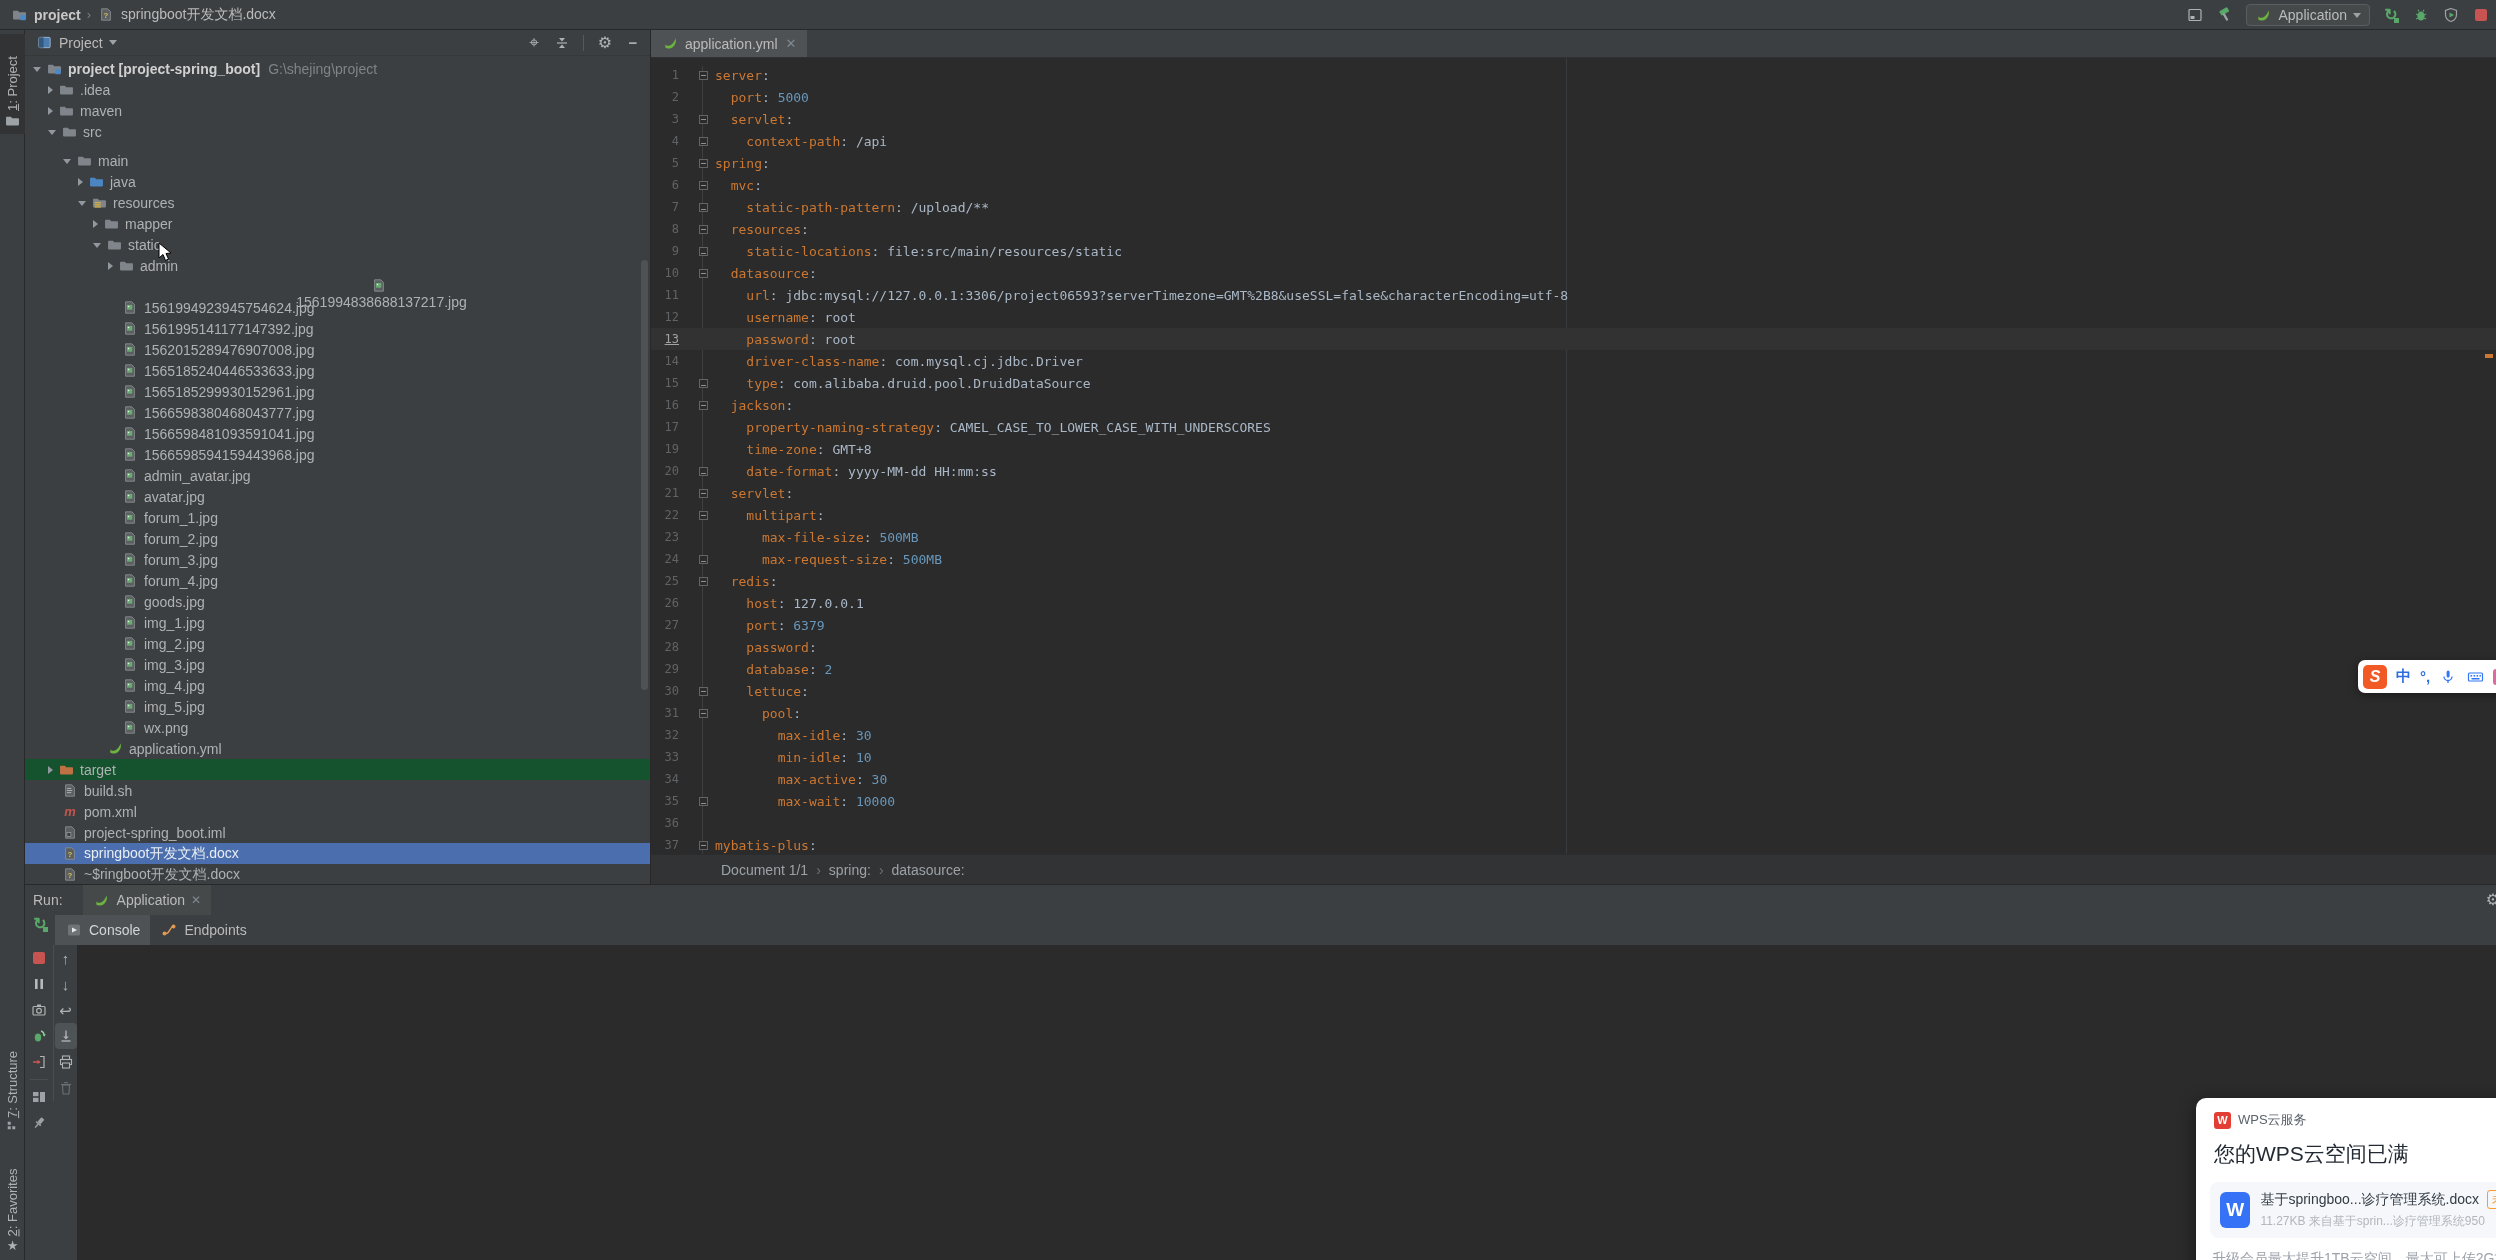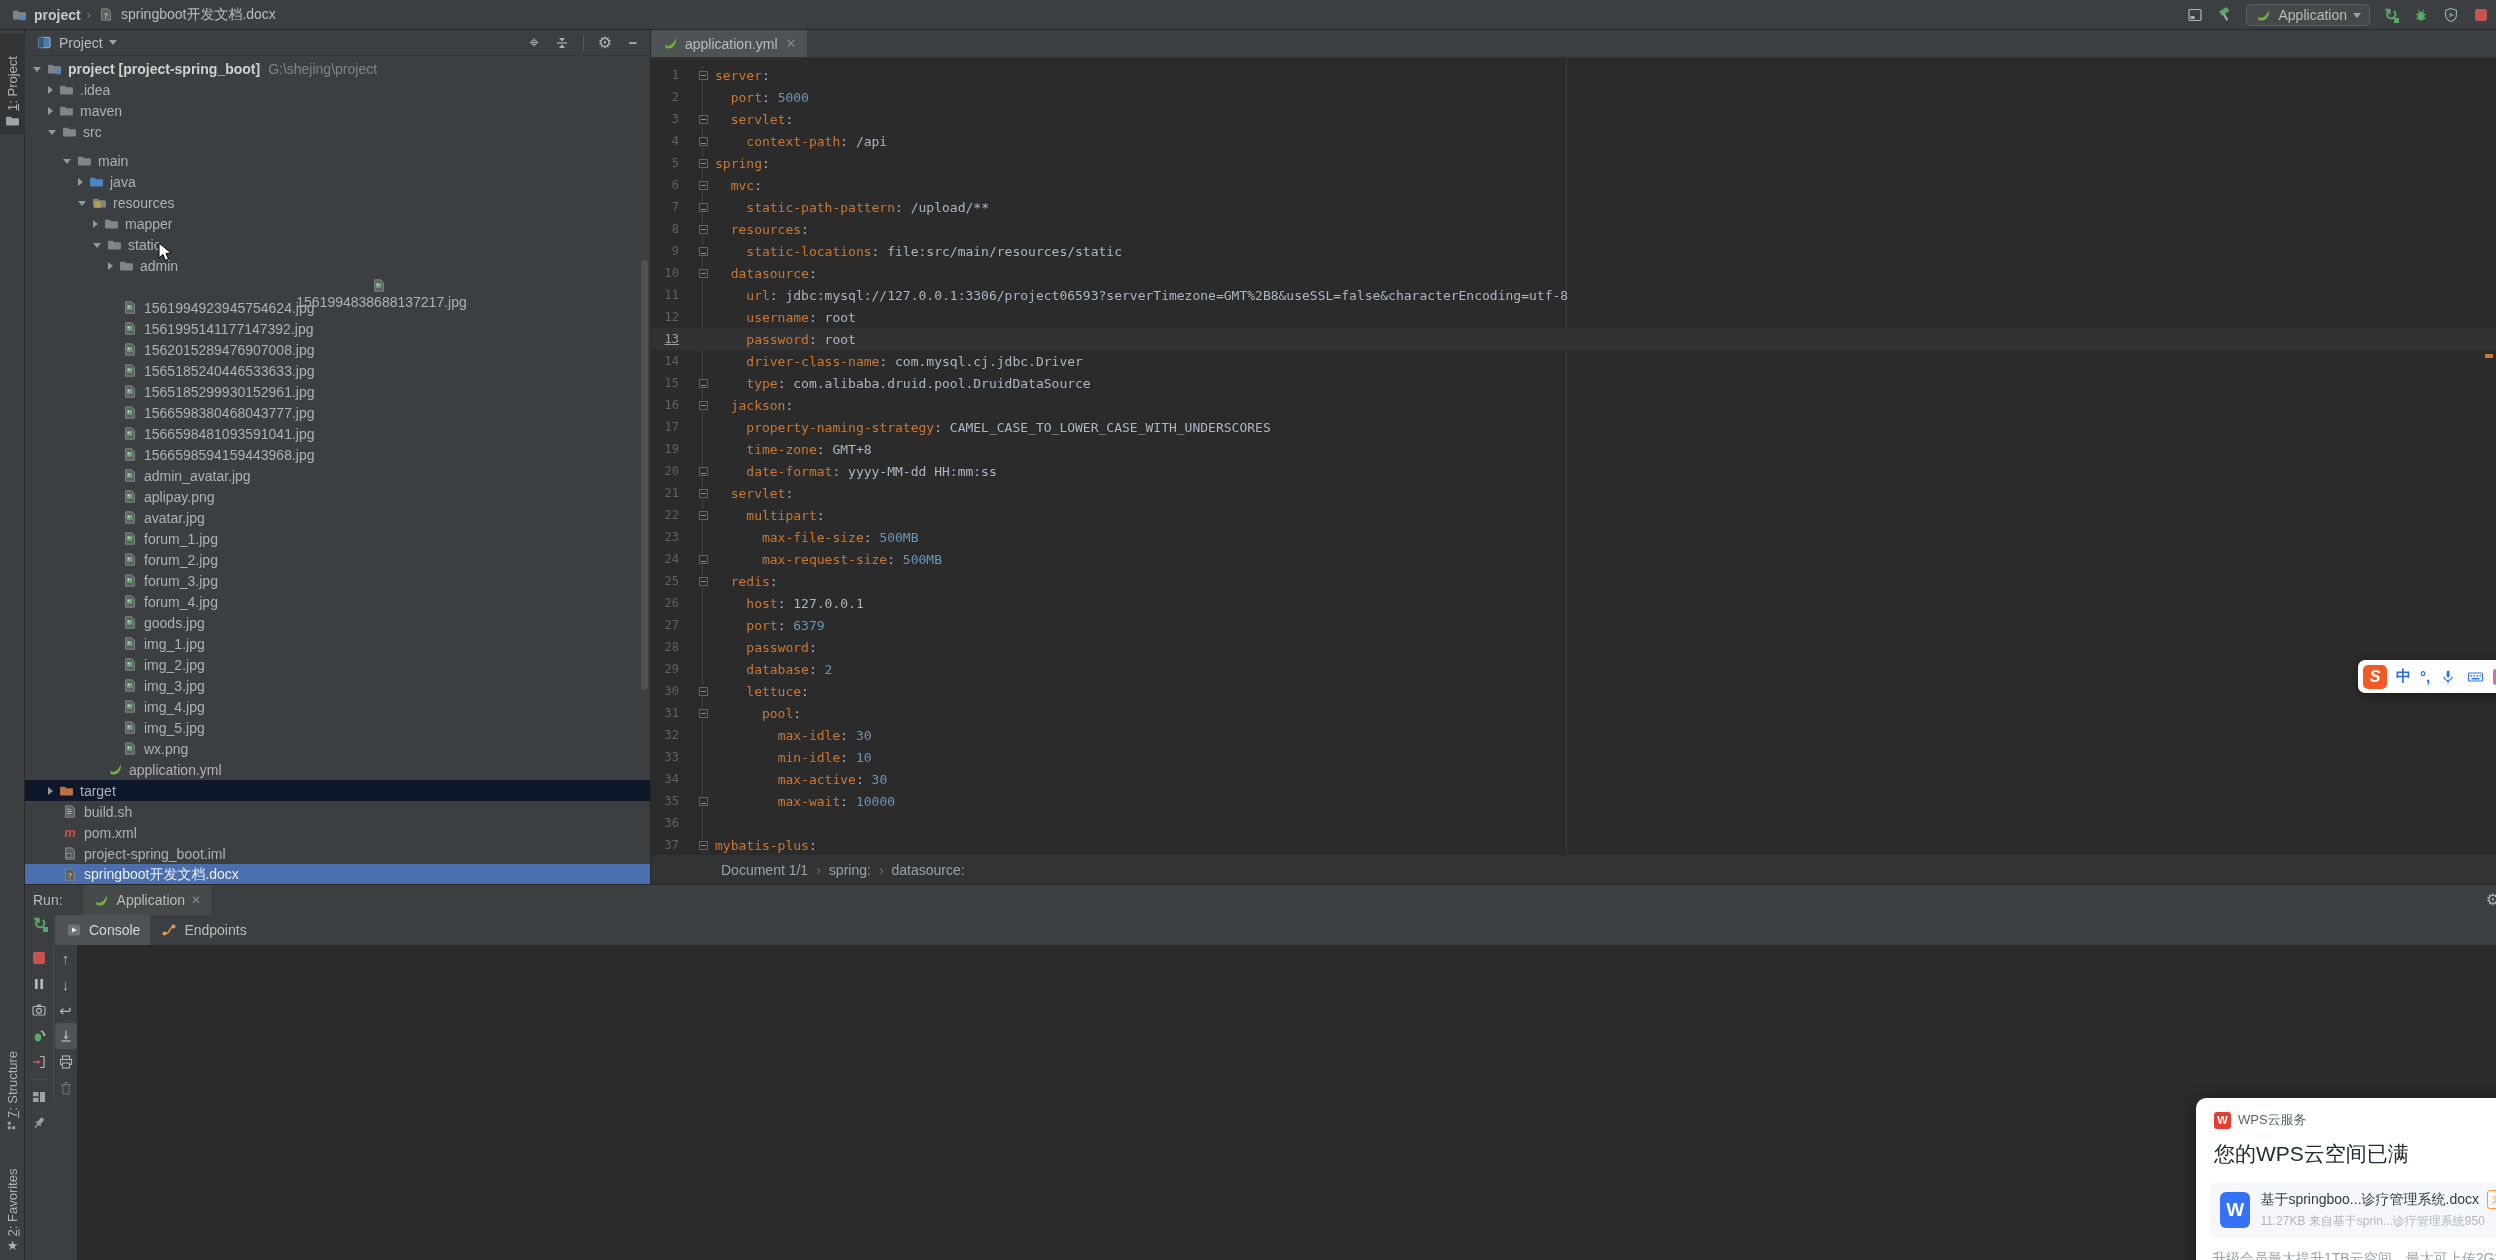--- a/index.html
+++ b/index.html
@@ -40,21 +40,21 @@
   .tree { position:absolute; left:0; top:28px; width:625px; height:826px; overflow:hidden; }
   .trow { position:relative; height:21px; display:flex; align-items:center; white-space:nowrap; }
   .trow .arrow-r { width:0; height:0; border-top:4px solid transparent; border-bottom:4px solid transparent;
     border-left:5px solid #91989e; margin-right:4px; }
   .trow .arrow-d { width:0; height:0; border-left:4px solid transparent; border-right:4px solid transparent;
     border-top:5px solid #91989e; margin-right:4px; margin-top:2px; }
   .trow .arrow-none { width:9px; margin-right:4px; }
   .trow .tlabel { margin-left:5px; color:#afb1b3; }
   .trow.sel { background:#4b6eaf; }
   .trow.sel .tlabel, .trow.sel .tpath { color:#e9eef3; }
-  .trow.hl { background:#0f172a; }
+  .trow.hl { background:#14532d; }
   .tpath { color:#7e8487; margin-left:8px; }
   .tree-scroll { position:absolute; right:2px; top:230px; width:7px; height:430px;
     background:rgba(255,255,255,0.10); border-radius:4px; }
 
   
   .editor { position:absolute; left:650px; top:30px; width:1846px; height:854px; background:#2b2b2b;
     border-left:1px solid #282828; overflow:hidden; }
   .tabbar { position:absolute; left:0; top:0; width:1846px; height:28px; background:#3c3f41;
     border-bottom:1px solid #2f3132; display:flex; align-items:stretch; }
   .etab { display:flex; align-items:center; gap:6px; padding:0 10px; background:#4e5254; color:#bbbbbb; }
@@ -466,31 +466,20 @@
         </div>
         <div class="trow" style="padding-left: 83px;">
           <span class="arrow-none"></span>
           <span class="icon">
             <svg width="14" height="15" viewBox="0 0 16 16">
               <path d="M3 1.5h7l3 3v10H3z" fill="#5b5f61" stroke="#8b9093" stroke-width="1"></path>
               <rect x="4.6" y="5" width="6" height="5.5" fill="#6aab73"></rect>
               <circle cx="6.3" cy="6.8" r="0.9" fill="#e7f0e7"></circle>
             </svg>
           </span>
-          <span class="tlabel">aplipay.png</span>
-        </div>
-        <div class="trow" style="padding-left: 83px;">
-          <span class="arrow-none"></span>
-          <span class="icon">
-            <svg width="14" height="15" viewBox="0 0 16 16">
-              <path d="M3 1.5h7l3 3v10H3z" fill="#5b5f61" stroke="#8b9093" stroke-width="1"></path>
-              <rect x="4.6" y="5" width="6" height="5.5" fill="#6aab73"></rect>
-              <circle cx="6.3" cy="6.8" r="0.9" fill="#e7f0e7"></circle>
-            </svg>
-          </span>
           <span class="tlabel">avatar.jpg</span>
         </div>
         <div class="trow" style="padding-left: 83px;">
           <span class="arrow-none"></span>
           <span class="icon">
             <svg width="14" height="15" viewBox="0 0 16 16">
               <path d="M3 1.5h7l3 3v10H3z" fill="#5b5f61" stroke="#8b9093" stroke-width="1"></path>
               <rect x="4.6" y="5" width="6" height="5.5" fill="#6aab73"></rect>
               <circle cx="6.3" cy="6.8" r="0.9" fill="#e7f0e7"></circle>
             </svg>

